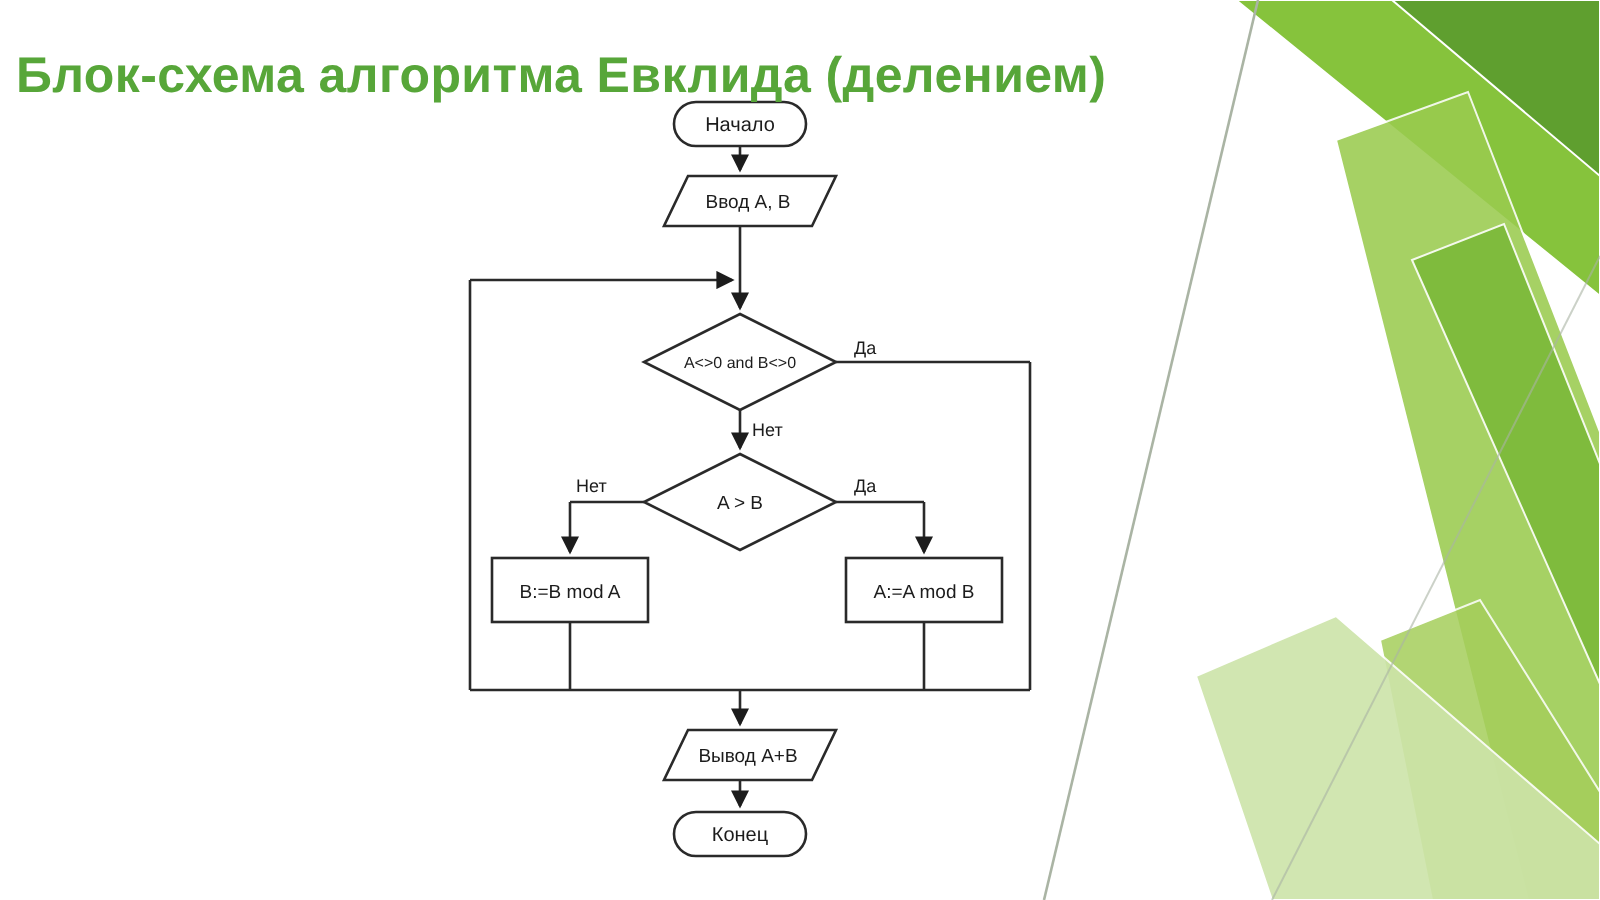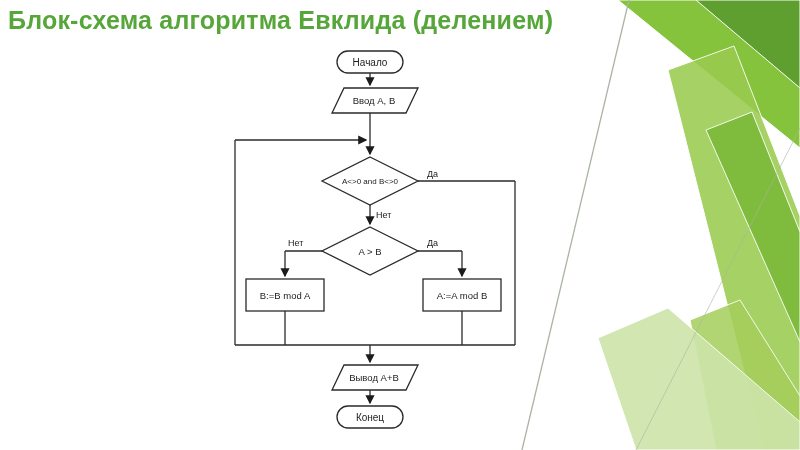--- a/index.html
+++ b/index.html
@@ -36,21 +36,21 @@
     <polygon points="618,0 800,0 800,148" fill="#86C33C"></polygon>
     <polygon points="696,0 800,0 800,88" fill="#5F9F2F"></polygon>
     <polygon opacity="0.88" points="668,70 734,46 800,216 800,450 764,450" fill="#9ACB4F"></polygon>
     <polygon opacity="0.88" points="706,130 752,112 800,232 800,342" fill="#7AB838"></polygon>
     <polygon opacity="0.85" points="690,320 740,300 800,396 800,450 716,450" fill="#A5CE5B"></polygon>
     <polygon opacity="0.9" points="598,338 668,308 800,422 800,450 636,450" fill="#CDE4A9"></polygon>
     <line x1="629" y1="0" x2="522" y2="450" stroke-width="1.3" stroke="#AAB4A4"></line>
     <line x1="800" y1="128" x2="636" y2="450" stroke-width="1" opacity="0.6" stroke="#AAB4A4"></line>
   </svg>
 
-  <h1 class="slide-title" style="color: rgb(87, 166, 57);">Блок-схема алгоритма Евклида (делением)</h1>
+  <h1 class="slide-title" style="color: rgb(87, 166, 57); margin-top: 18px;">Блок-схема алгоритма Евклида (делением)</h1>
 
   <svg class="flow" viewBox="0 0 800 450">
     <defs>
       <marker id="ah" markerWidth="7" markerHeight="7" refX="6" refY="3.5" orient="auto">
         <path d="M0,0 L7,3.5 L0,7 Z" fill="#1c1c1c"></path>
       </marker>
     </defs>
 
     <g>
       <line x1="370" y1="73" x2="370" y2="85" marker-end="url(#ah)"></line>

